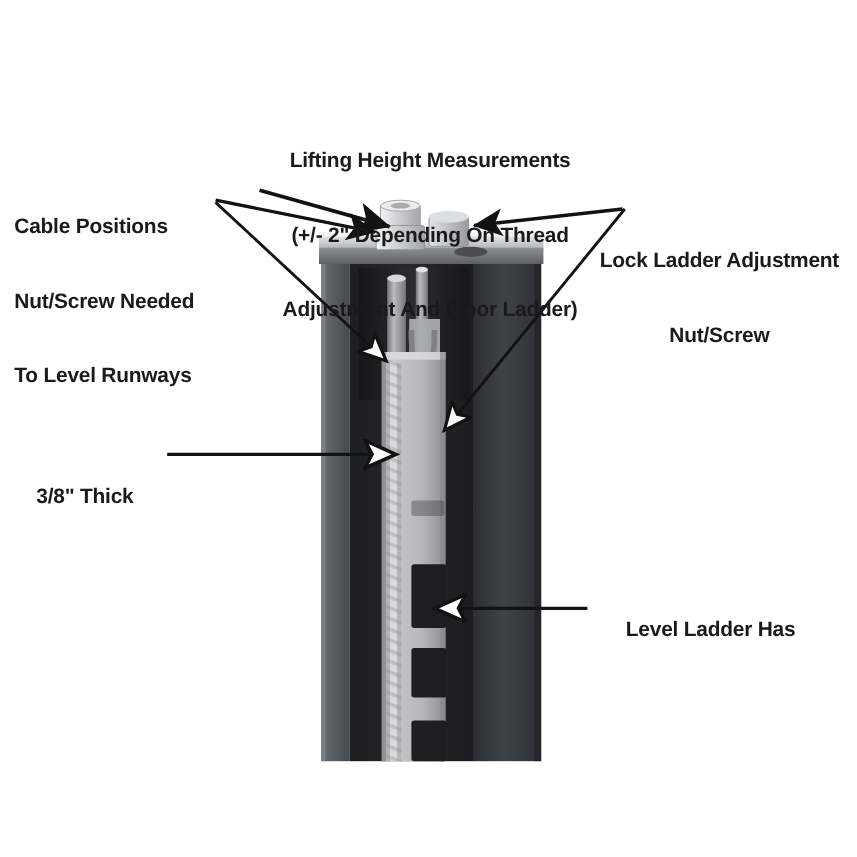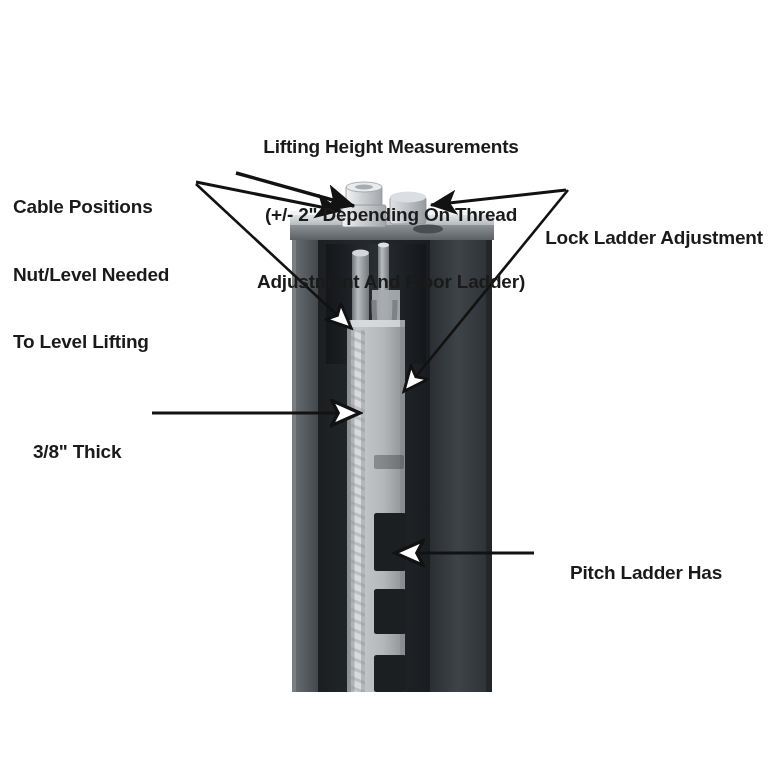--- a/index.html
+++ b/index.html
@@ -195,29 +195,30 @@
   </svg>
 
   <div class="lbl center" style="left:232px; top:91px; width:318px;">
     <div>Lifting Height Measurements</div>
     <div>(+/- 2" Depending On Thread</div>
     <div>Adjustment And Floor Ladder)</div>
   </div>
 
   <div class="lbl left" style="left:13px; top:151px; width:210px;">
     <div>Cable Positions</div>
-    <div>Nut/Level Needed</div>
-    <div>To Level Lifting</div>
+    <div>Nut/Screw Needed</div>
+    <div>To Level Runways</div>
   </div>
 
   <div class="lbl right" style="left:530px; top:182px; width:248px;">
     <div>Lock Ladder Adjustment</div>
+    <div>Nut/Screw</div>
   </div>
 
   <div class="lbl left" style="left:33px; top:396px; width:180px;">
     <div>3/8" Thick</div>
   </div>
 
   <div class="lbl right" style="left:522px; top:517px; width:248px;">
-    <div>Pitch Ladder Has</div>
+    <div>Level Ladder Has</div>
   </div>
 
 </div>
 
 </body></html>

